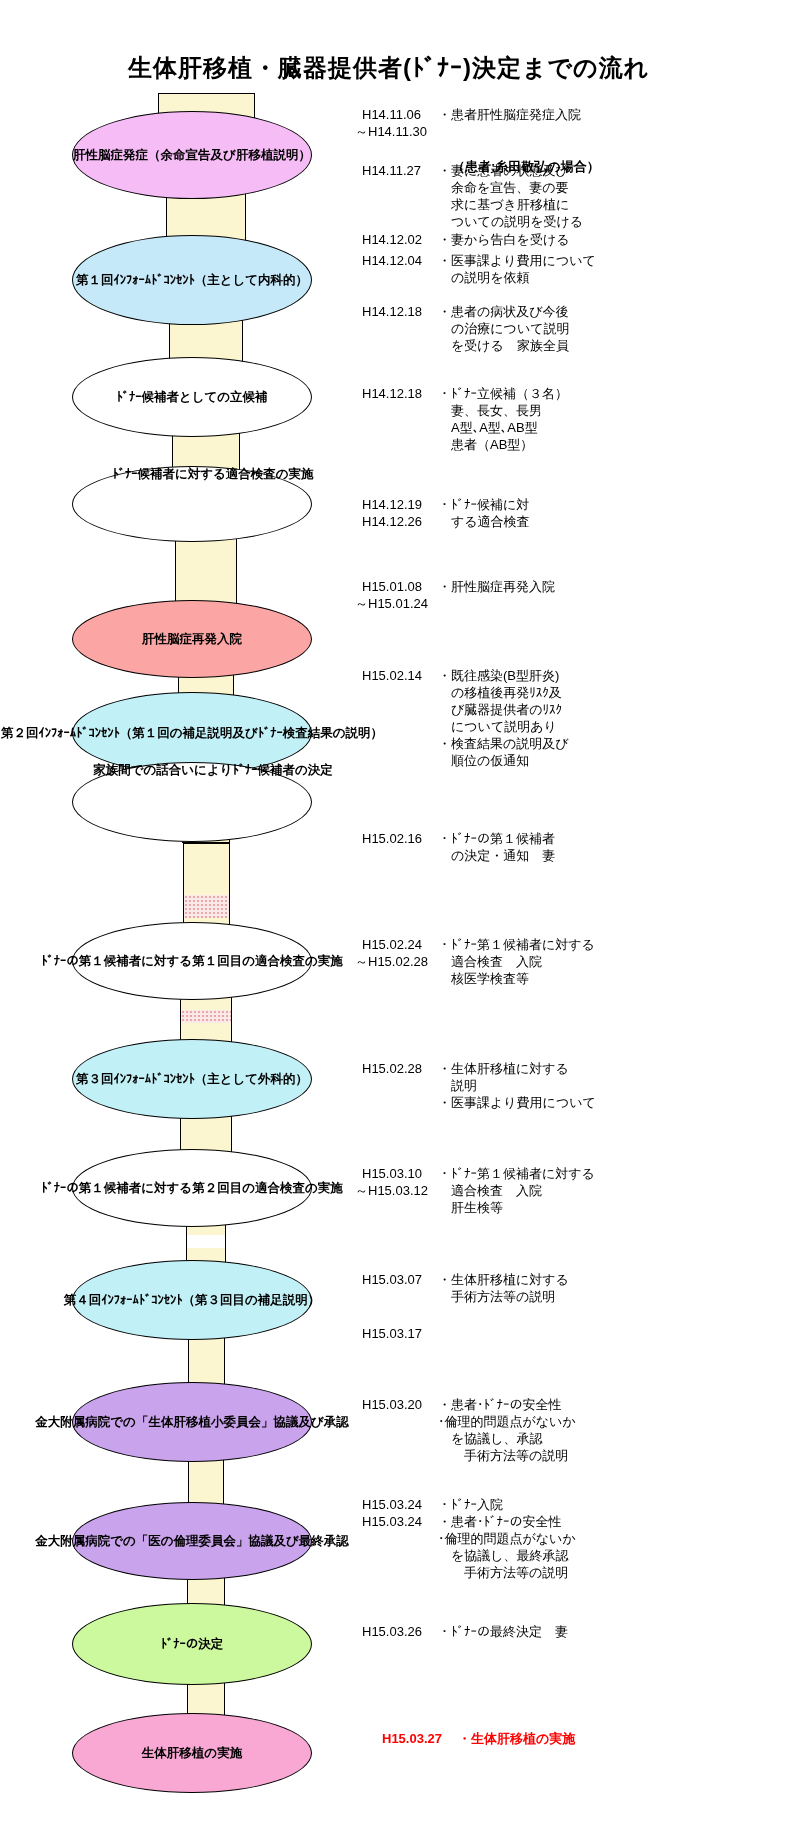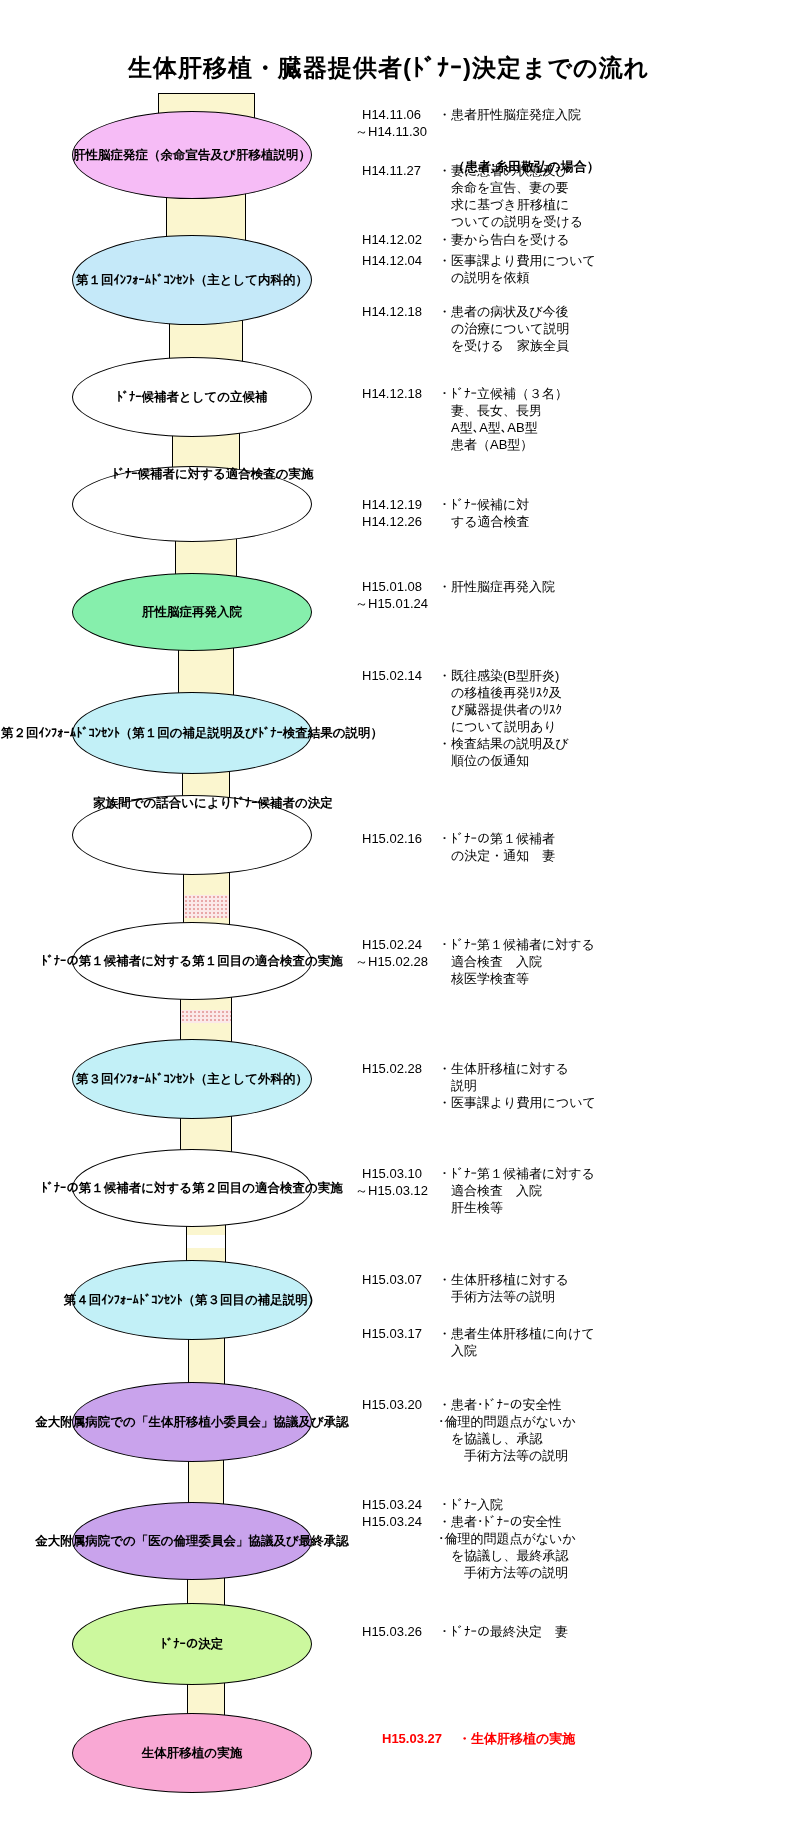--- a/index.html
+++ b/index.html
@@ -62,31 +62,31 @@
       <div class="conn" style="left: 169px; top: 280px; width: 74px; height: 117px; background: rgb(251, 246, 207);"></div>
       <div class="node" style="top: 357px; height: 80px; background: rgb(255, 255, 255);">
         <span>ﾄﾞﾅｰ候補者としての立候補</span>
       </div>
       <div class="conn" style="left: 172px; top: 397px; width: 68px; height: 107px; background: rgb(251, 246, 207);"></div>
       <div class="node left" style="top: 466px; height: 76px; background: rgb(255, 255, 255);">
         <span>ﾄﾞﾅｰ候補者に対する適合検</span>
         <span>査の実施</span>
       </div>
       <div class="conn" style="left: 175px; top: 504px; width: 62px; height: 108px; background: rgb(251, 246, 207);"></div>
-      <div class="node" style="top: 573px; height: 78px; background: #86efac; justify-content: center;">
+      <div class="node" style="top: 600px; height: 78px; background: #fca5a5; justify-content: center;">
         <span>肝性脳症再発入院</span>
       </div>
       <div class="conn" style="left: 178px; top: 612px; width: 56px; height: 121px; background: rgb(251, 246, 207);"></div>
       <div class="node" style="top: 692px; height: 82px; background: rgb(194, 240, 247);">
         <span>第２回ｲﾝﾌｫｰﾑﾄﾞｺﾝｾﾝﾄ</span>
         <span>（第１回の補足説明及び</span>
         <span>ﾄﾞﾅｰ検査結果の説明）</span>
       </div>
       <div class="conn" style="left: 182px; top: 733px; width: 48px; height: 110px; background: rgb(251, 246, 207);"></div>
-      <div class="node left" style="top: 795px; height: 80px; background: rgb(255, 255, 255);">
+      <div class="node left" style="top: 762px; height: 80px; background: rgb(255, 255, 255);">
         <span>家族間での話合いによりﾄﾞ</span>
         <span>ﾅｰ候補者の決定</span>
       </div>
       <div class="conn" style="left: 182.5px; top: 843px; width: 47px; height: 118px; background: rgb(251, 246, 207);"></div>
       <div class="node" style="top: 922px; height: 78px; background: rgb(255, 255, 255);">
         <span>ﾄﾞﾅｰの第１候補者に対する</span>
         <span>第１回目の適合検査の実施</span>
       </div>
       <div class="conn" style="left: 180px; top: 961px; width: 52px; height: 118px; background: rgb(251, 246, 207);"></div>
       <div class="node" style="top: 1039px; height: 80px; background: rgb(194, 240, 247);">
@@ -263,24 +263,20 @@
         </div>
         <div class="txt">
           <div>・生体肝移植に対する</div>
           <div>　手術方法等の説明</div>
         </div>
       </div>
       <div class="entry" style="top: 1325px;">
         <div class="dates">
           <div>H15.03.17</div>
         </div>
-        <div class="txt">
-          <div>・患者生体肝移植に向けて</div>
-          <div>　入院</div>
-        </div>
       </div>
       <div class="entry" style="top: 1396px;">
         <div class="dates">
           <div>H15.03.20</div>
         </div>
         <div class="txt">
           <div>・患者･ﾄﾞﾅｰの安全性</div>
           <div>･倫理的問題点がないか</div>
           <div>　を協議し、承認</div>
           <div>　　手術方法等の説明</div>

